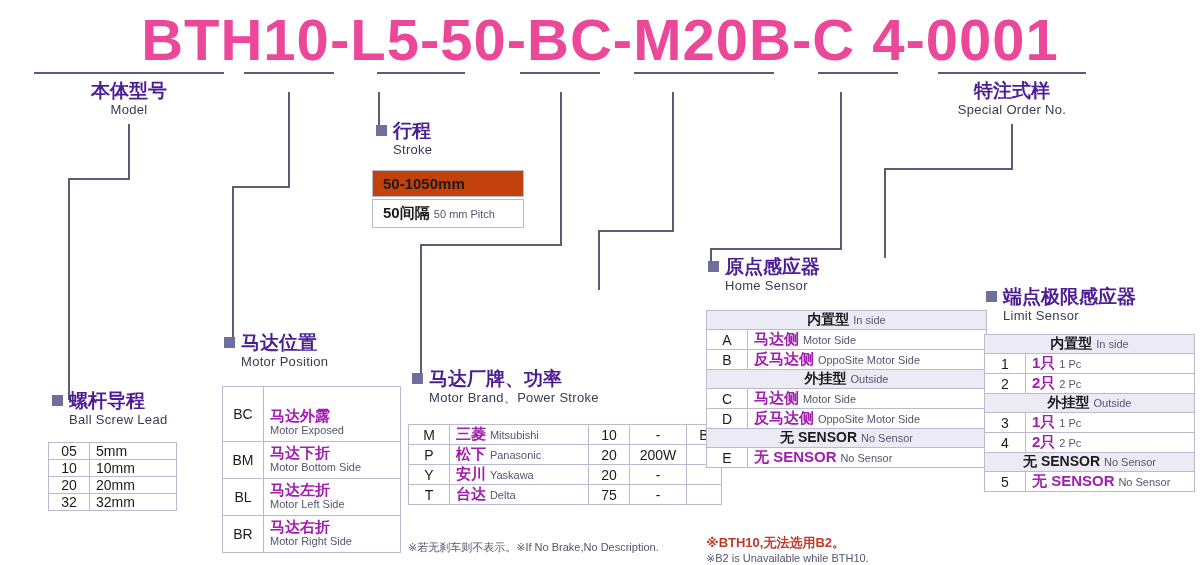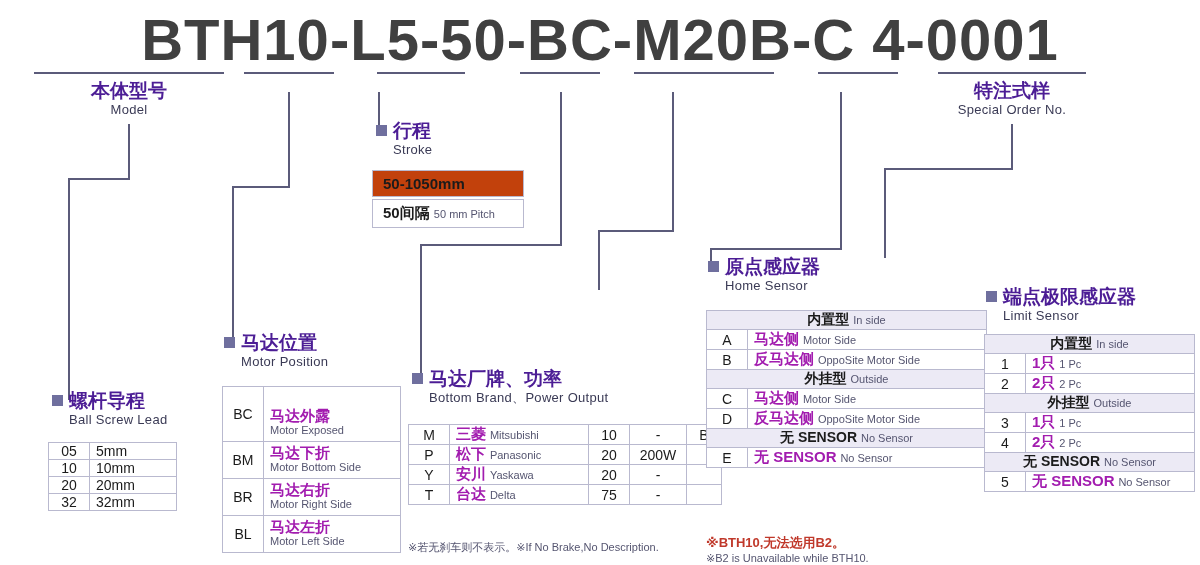--- a/index.html
+++ b/index.html
@@ -6,21 +6,21 @@
   body{
     width:1200px;height:565px;position:relative;background:#ffffff;
     font-family:"Liberation Sans","DejaVu Sans",sans-serif;color:#222;
     overflow:hidden;
   }
 
   
   #partno{
     position:absolute;left:0;top:6px;width:1200px;text-align:center;
     font-family:"Liberation Sans","DejaVu Sans",sans-serif;
-    font-size:58px;font-weight:700;letter-spacing:1px;color:#404040;
+    font-size:58px;font-weight:700;letter-spacing:1px;color:#ec4899;
     white-space:nowrap;
   }
   #partno span{display:inline-block;}
 
   
   .uline{position:absolute;height:2px;background:#5b5b7a;}
 
   
   .vline{position:absolute;width:2px;background:#5b5b7a;}
   .hline{position:absolute;height:2px;background:#5b5b7a;}
@@ -164,39 +164,39 @@
       </td>
     </tr>
     <tr>
       <td class="code">BM</td>
       <td style="line-height:15px;padding-top:3px;padding-bottom:3px;">
         <div class="cn2">马达下折</div>
         <div class="en2">Motor Bottom Side</div>
       </td>
     </tr>
     <tr>
+      <td class="code">BL</td>
+      <td style="line-height:15px;padding-top:3px;padding-bottom:3px;">
+        <div class="cn2">马达左折</div>
+        <div class="en2">Motor Left Side</div>
+      </td>
+    </tr>
+    <tr>
       <td class="code">BR</td>
       <td style="line-height:15px;padding-top:3px;padding-bottom:3px;">
         <div class="cn2">马达右折</div>
         <div class="en2">Motor Right Side</div>
       </td>
     </tr>
-    <tr>
-      <td class="code">BL</td>
-      <td style="line-height:15px;padding-top:3px;padding-bottom:3px;">
-        <div class="cn2">马达左折</div>
-        <div class="en2">Motor Left Side</div>
-      </td>
-    </tr>
   </tbody>
 </table>
 
 <div class="head" style="left:412px;top:368px;">
   <div class="cn"><span class="sq"></span><span>马达厂牌、功率</span></div>
-  <div class="en" style="margin-left:17px;">Bottom Brand、Power Output</div>
+  <div class="en" style="margin-left:17px;">Motor Brand、Power Stroke</div>
 </div>
 <table class="t" style="left:408px;top:424px;">
   <tbody>
     <tr>
       <td class="code">M</td>
       <td style="width:126px;">
         <span class="cn2">三菱</span>
         <span class="en2">Mitsubishi</span>
       </td>
       <td class="code" style="width:26px;">10</td>

